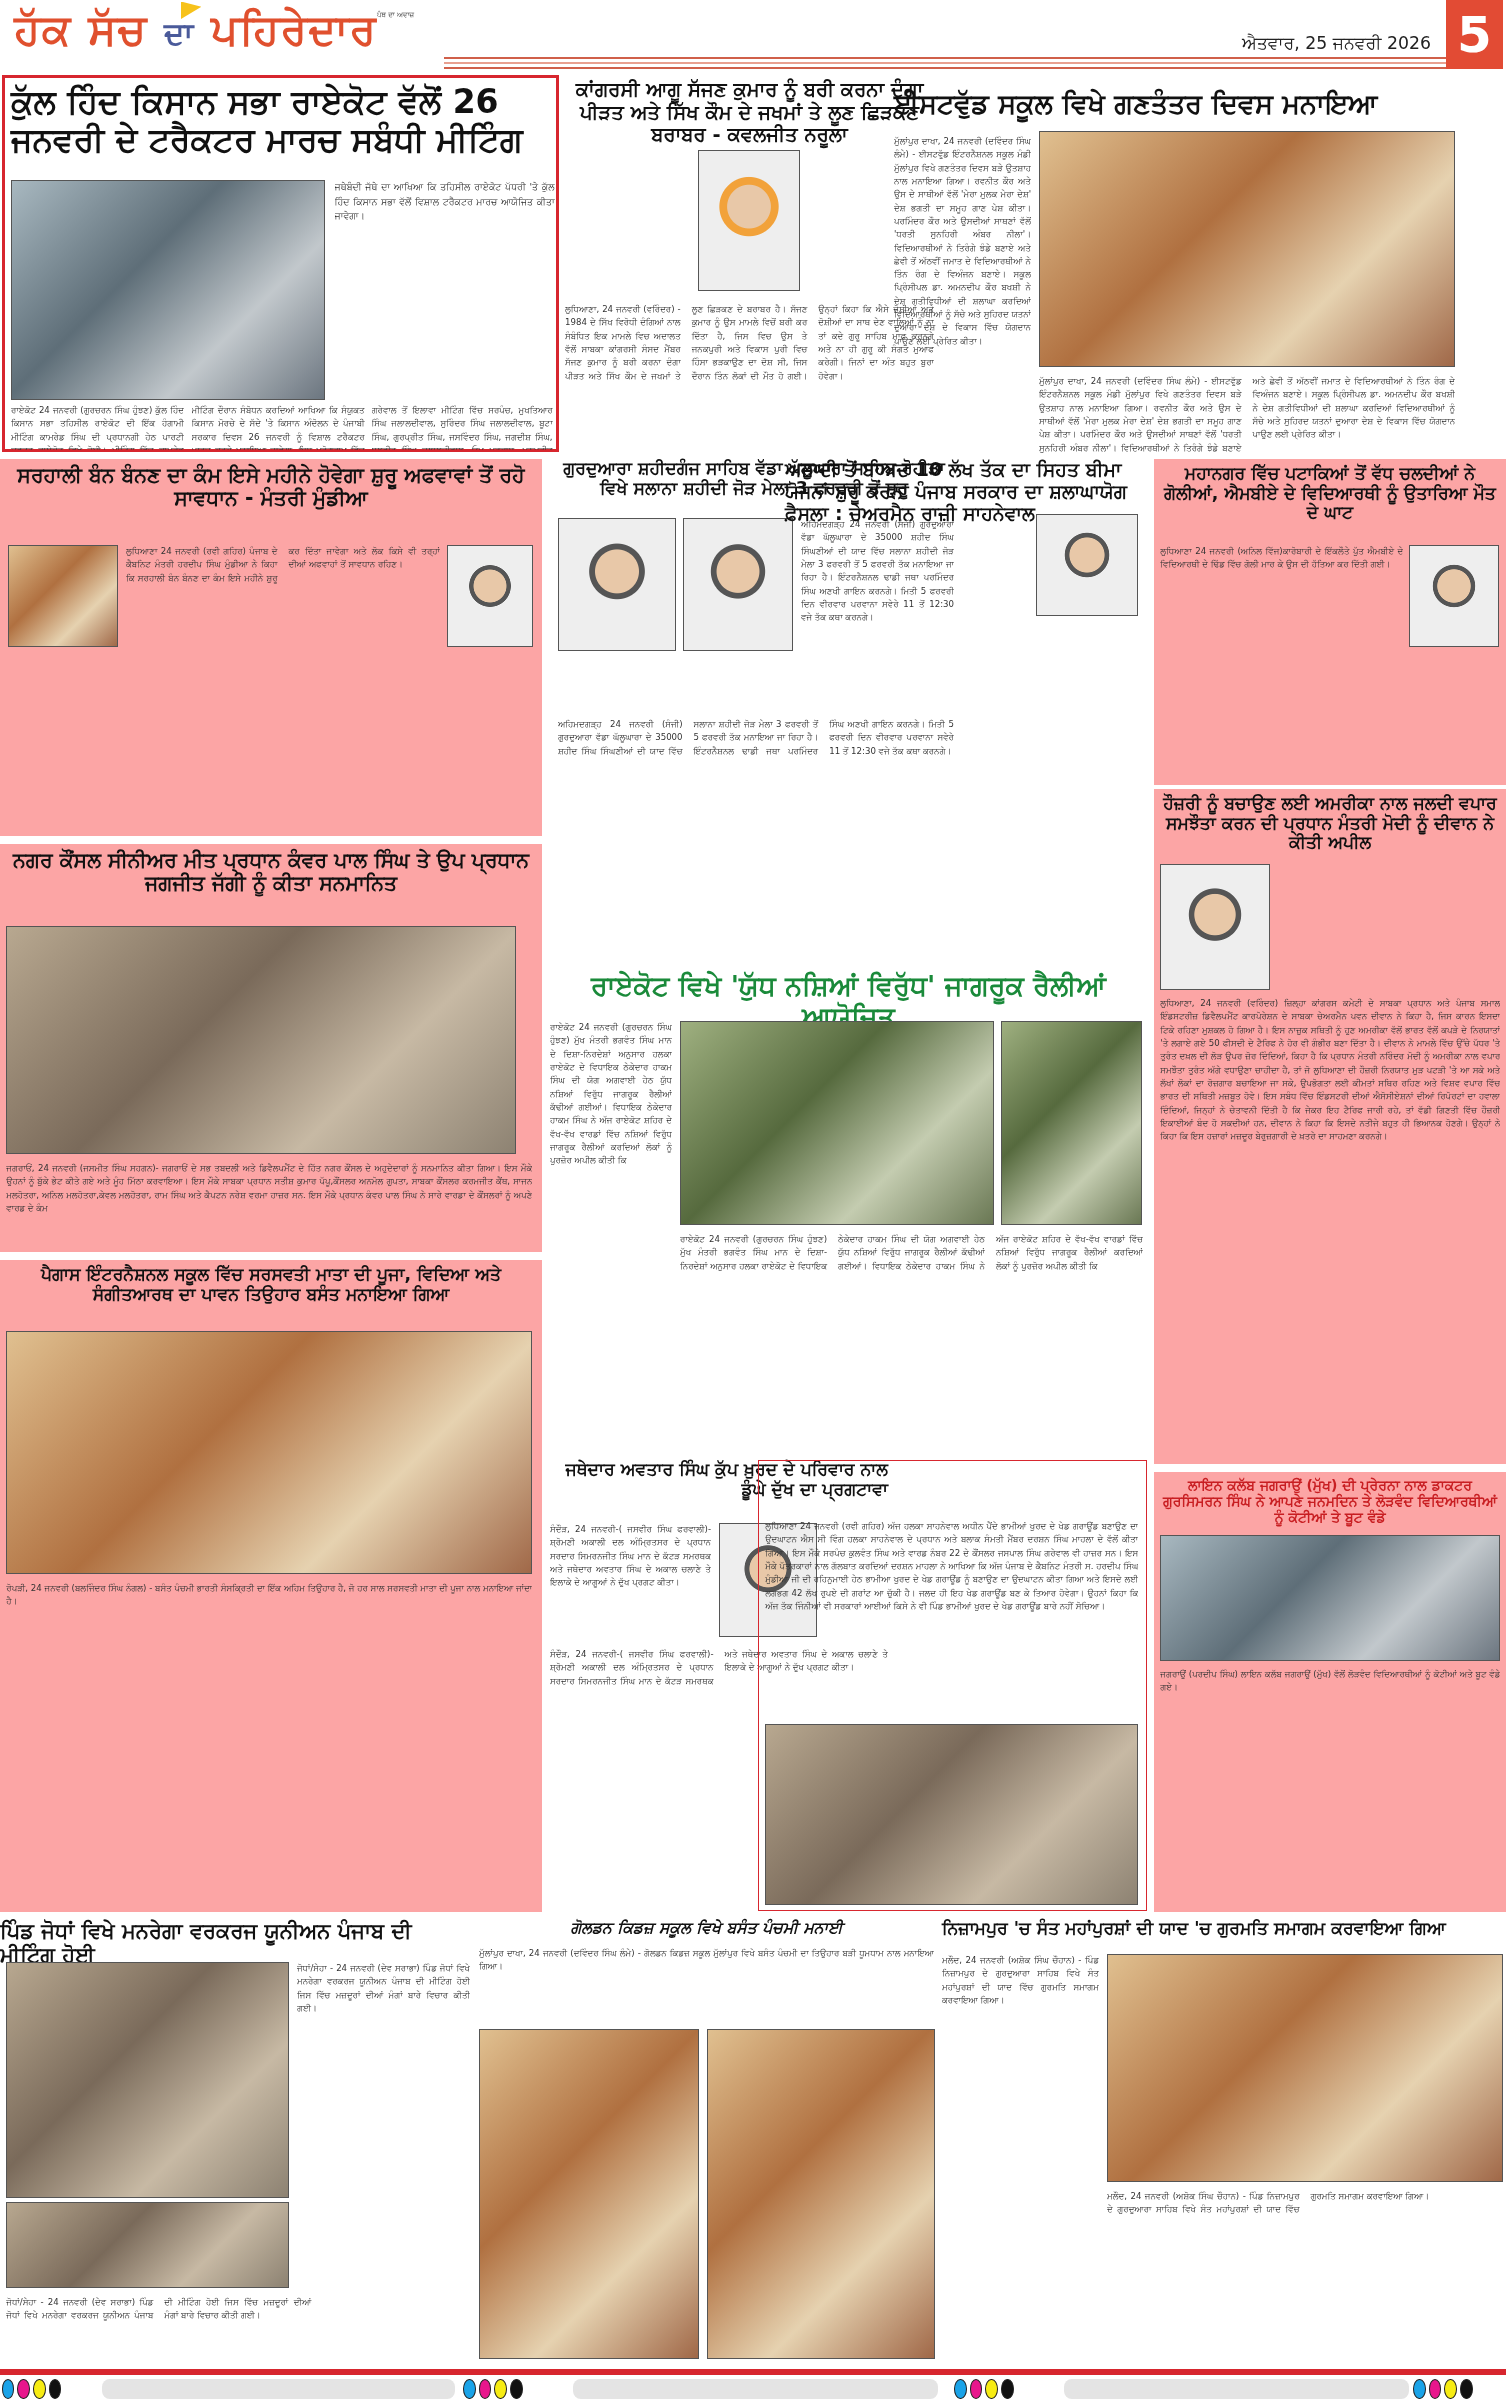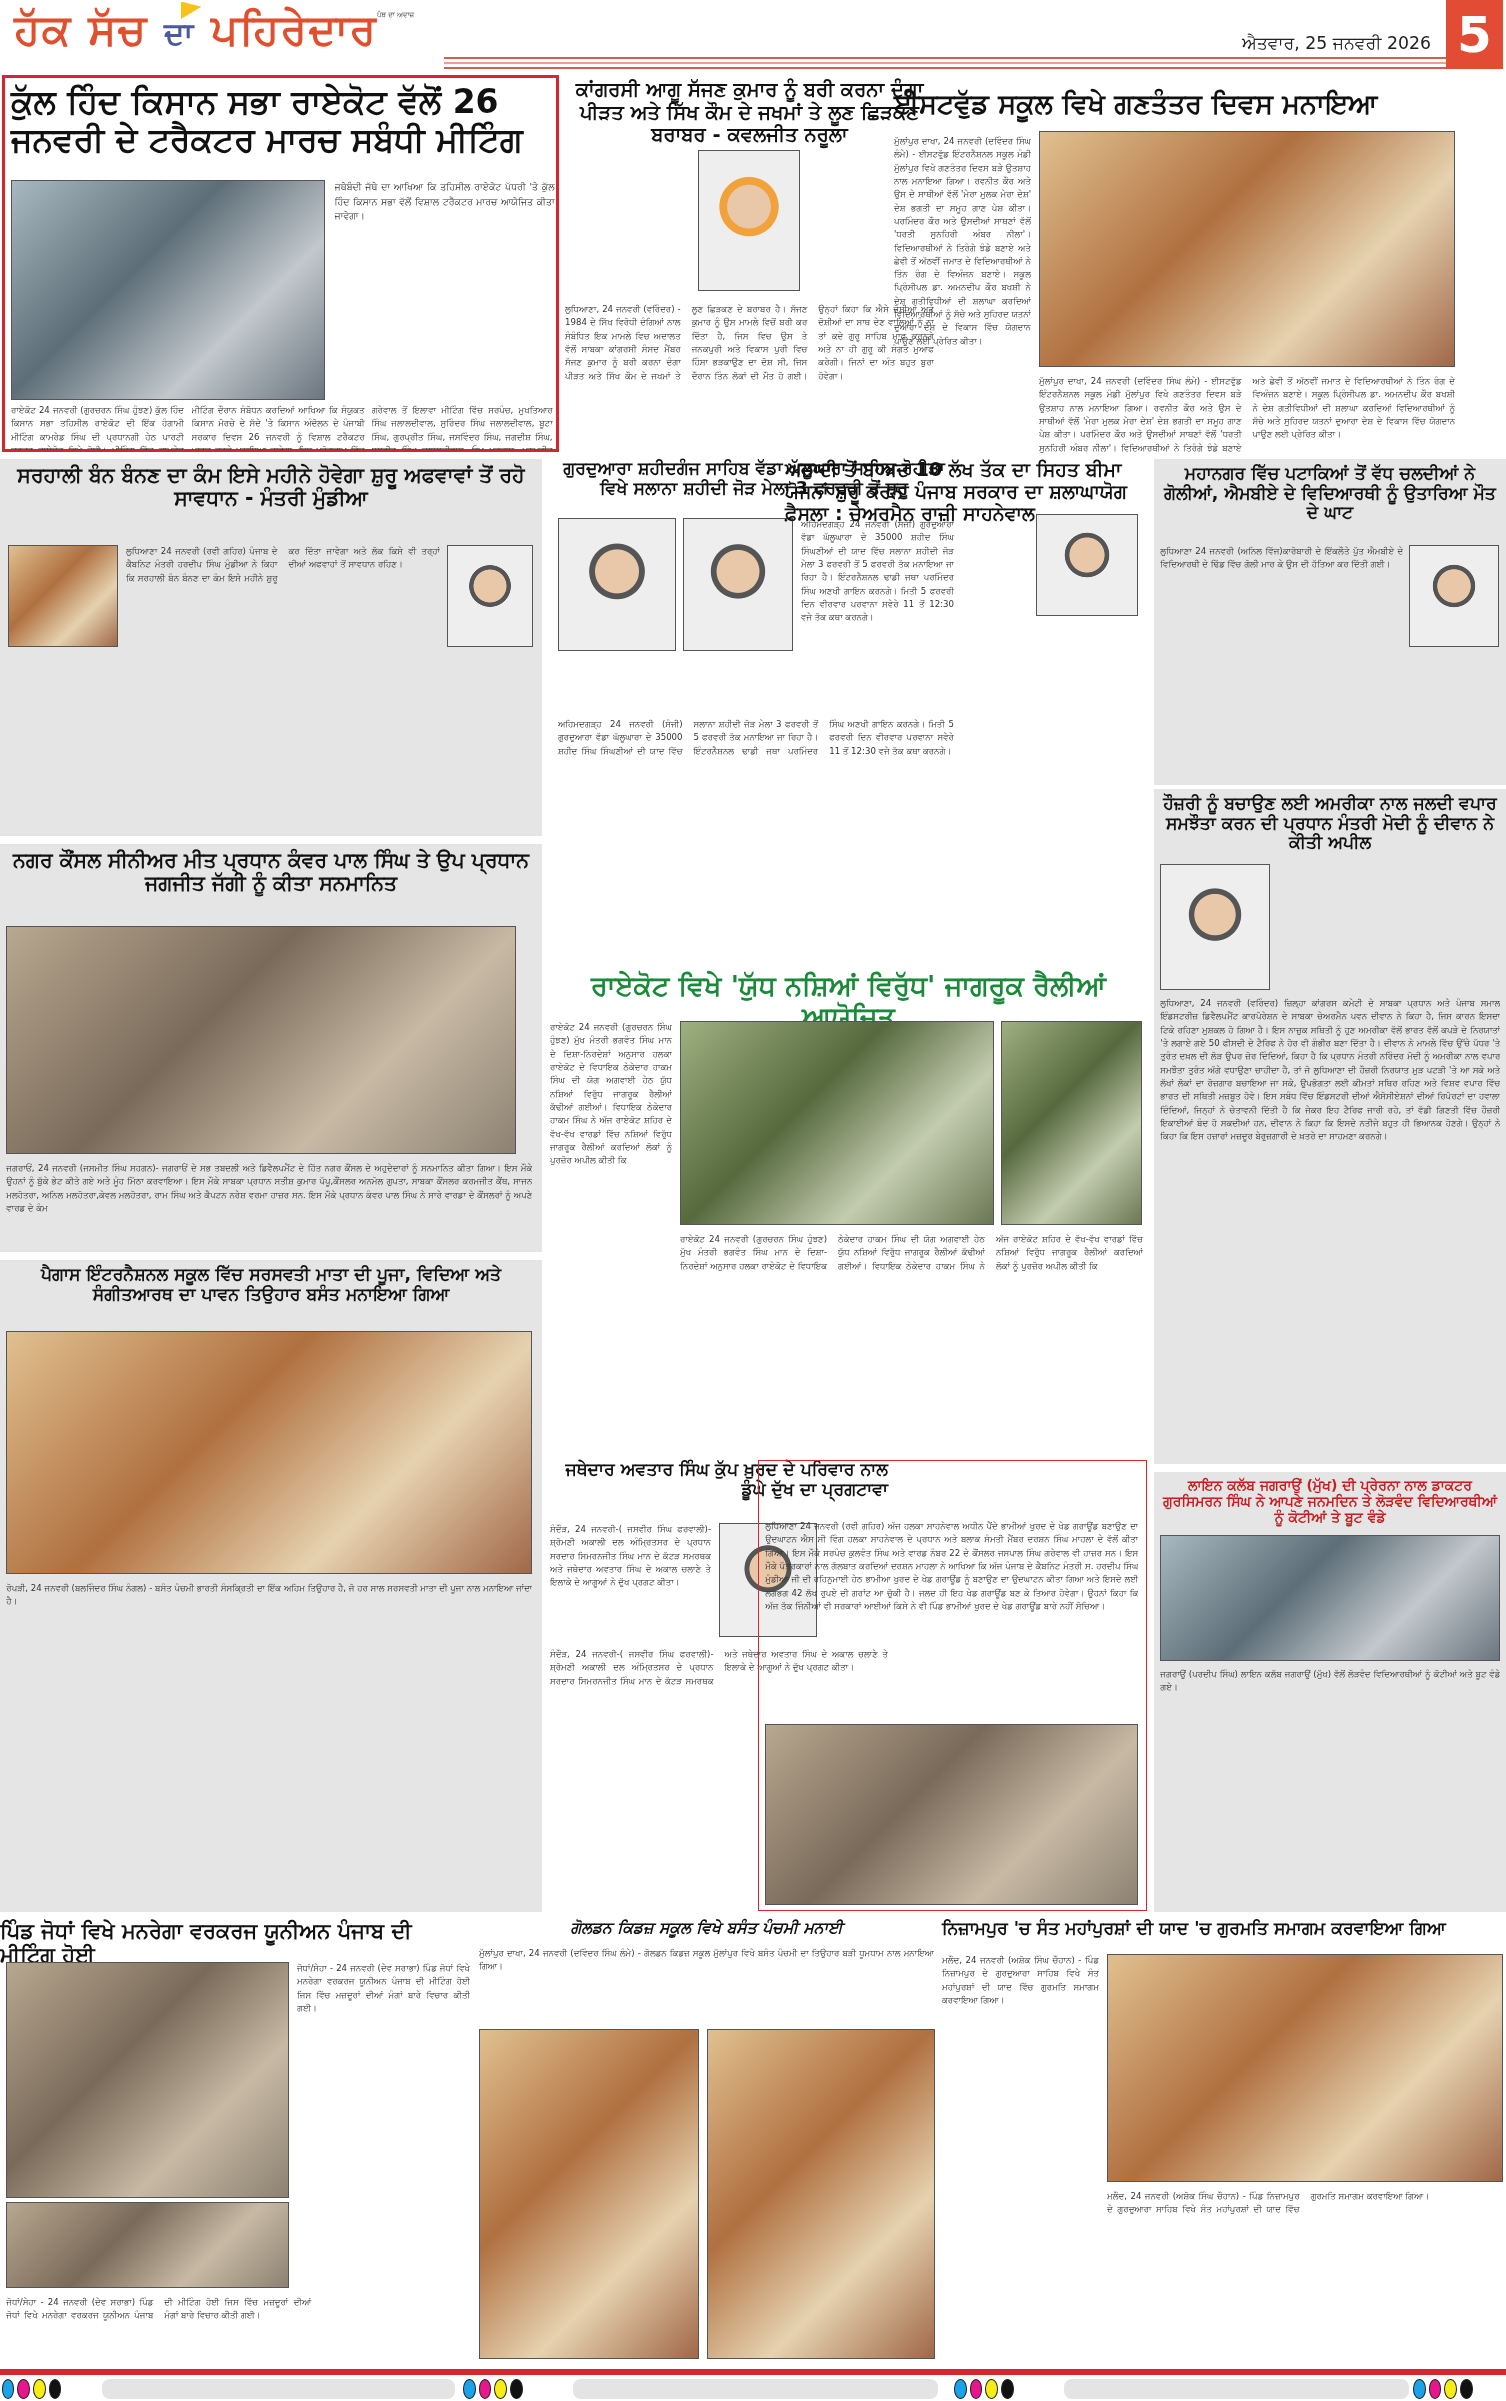--- a/index.html
+++ b/index.html
@@ -17,21 +17,21 @@
 
   .box-red { border: 3.1px solid #d7262e; }
   .headline { font-weight: bold; color: #111; line-height: 1.15; }
   .body-text { font-size: 8.6px; line-height: 1.55; color: #333; text-align: justify; overflow: hidden; }
   .photo { background: linear-gradient(135deg, #b8a890 0%, #7a6a5a 40%, #c7b9a4 70%, #8d8272 100%); border: 0.8px solid #555; }
   .photo.cool { background: linear-gradient(135deg, #a8b8c0 0%, #5e6e78 40%, #c2c8cc 70%, #6c7680 100%); }
   .photo.warm { background: linear-gradient(135deg, #e0c090 0%, #b07040 40%, #e6d2b0 70%, #a06848 100%); }
   .photo.green { background: linear-gradient(135deg, #9fb080 0%, #566a3e 40%, #c4ccb0 70%, #6a7854 100%); }
   .photo.portrait { background: radial-gradient(circle at 50% 40%, #e8c8a8 0 22%, #f2a23a 23% 30%, #eee 31%); }
   .photo.portrait2 { background: radial-gradient(circle at 50% 40%, #e8c8a8 0 22%, #555 23% 28%, #eee 29%); }
-  .cream { background: #e5e5e5; }
+  .cream { background: #fca5a5; }
   .cols { column-gap: 11px; column-rule: none; }
 
   .footer-bar { left: 0; top: 2369px; width: 1506px; height: 5.5px; background: #d7262e; }
   .reg { position: absolute; top: 2379px; display: flex; gap: 3.1px; }
   .reg span { width: 12.6px; height: 20.4px; border-radius: 6.3px / 10.2px; border: 0.8px solid #222; }
   .pill { position: absolute; top: 2379px; height: 20.4px; background: #e4e4e4; border-radius: 7.9px; }
 </style>
 </head>
 <body>
 

